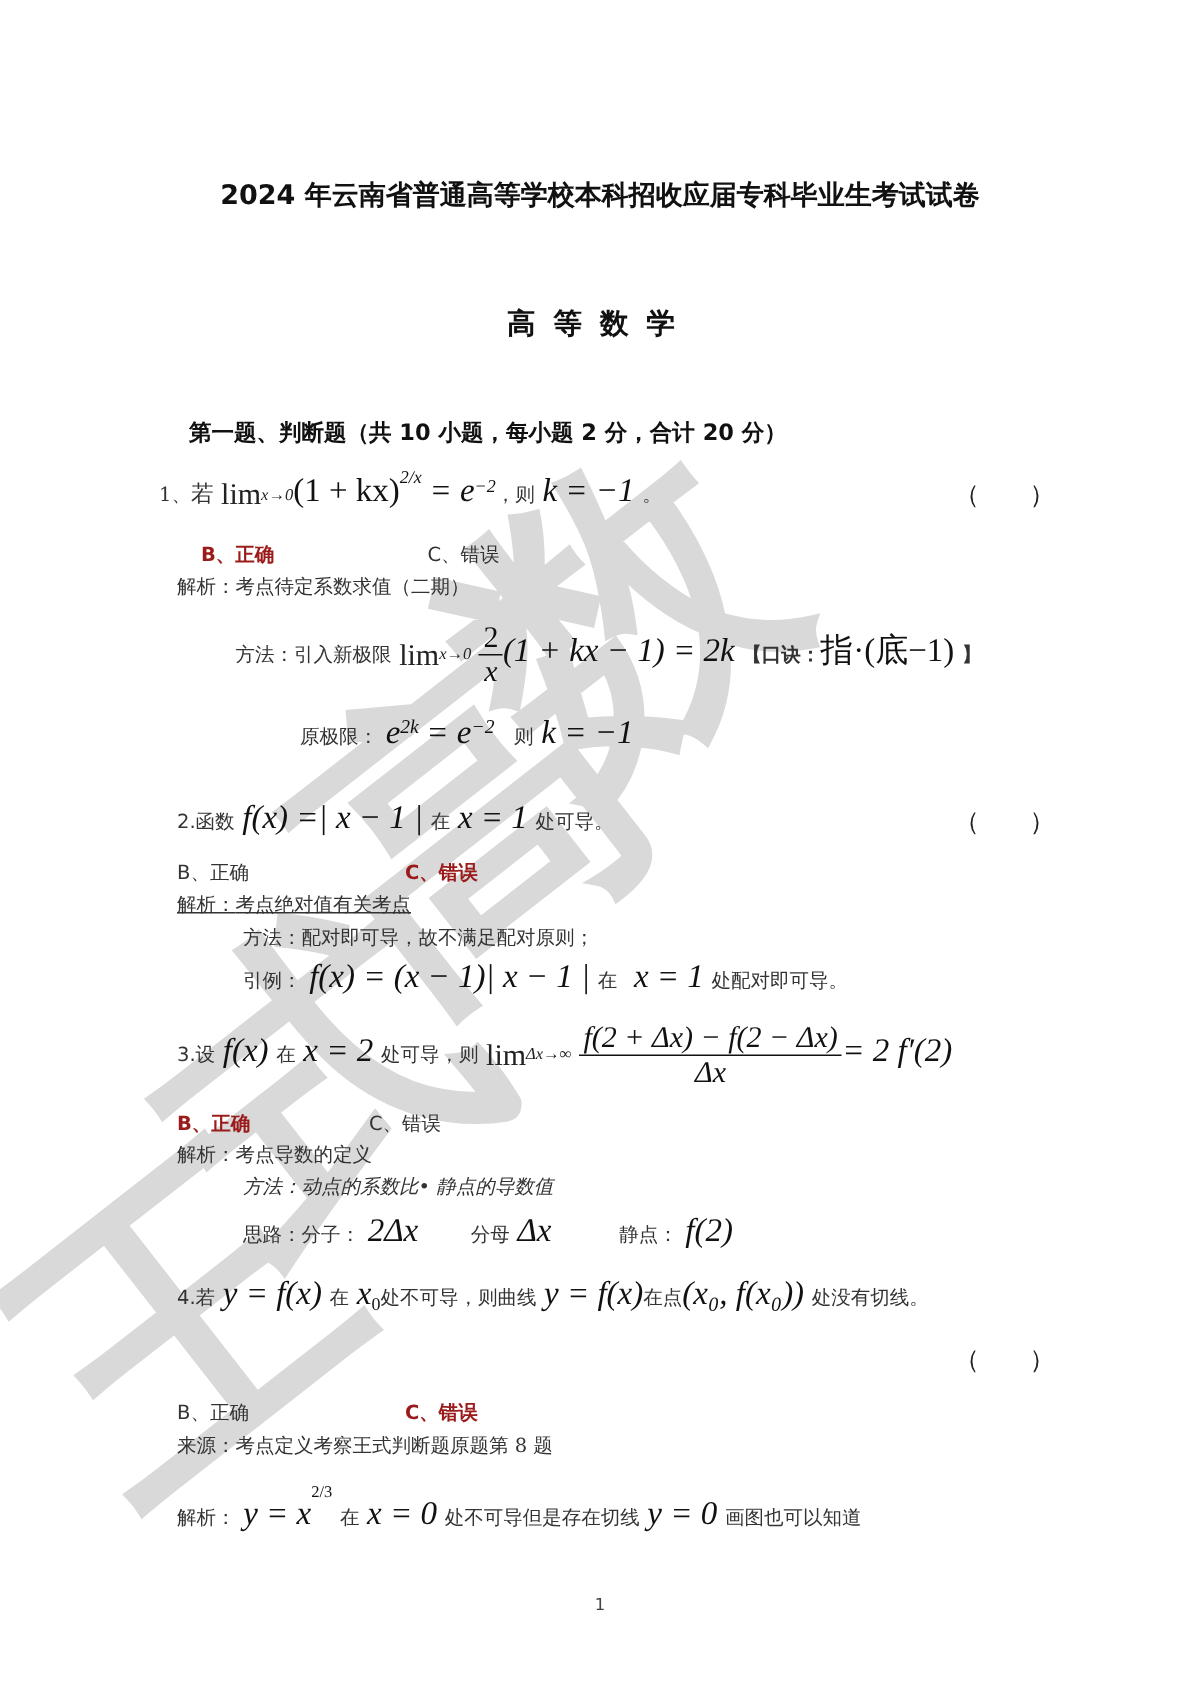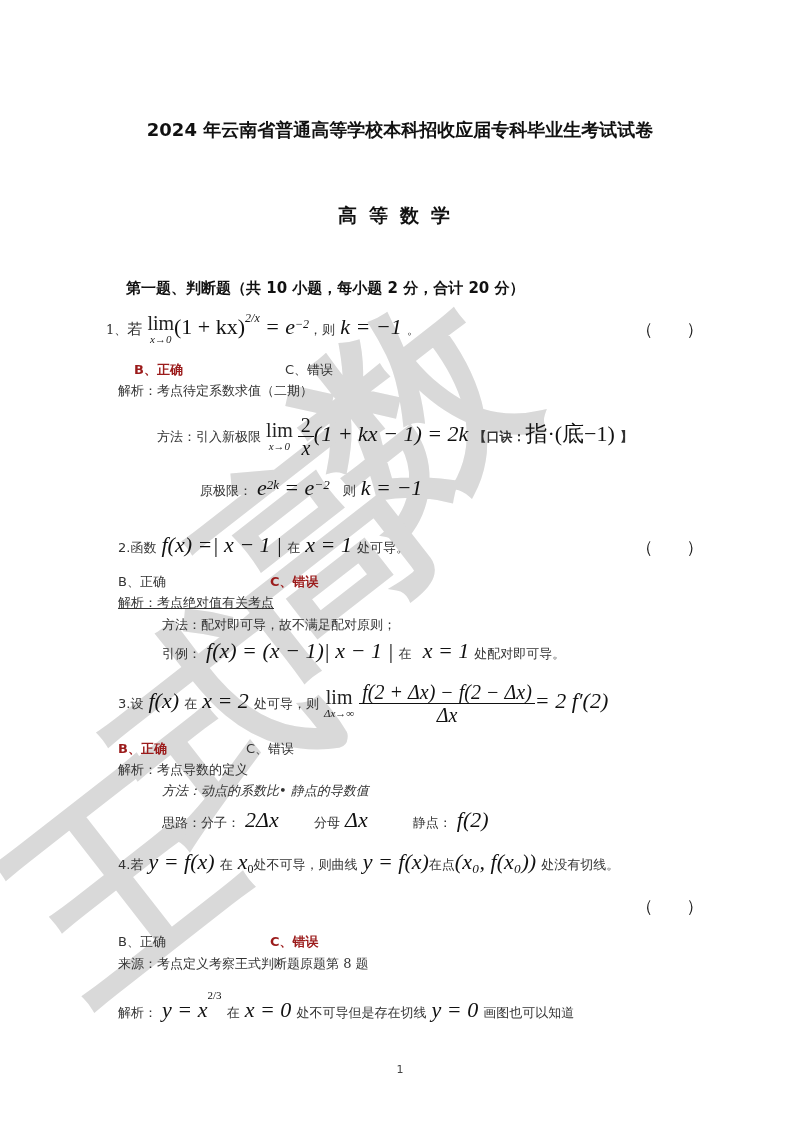--- a/index.html
+++ b/index.html
@@ -12,21 +12,21 @@
   .txt { font-size:13px; color:#333; }
   .cn { font-size:13px; color:#333; }
   .m { font-family:"Liberation Serif","DejaVu Serif",serif; font-style:italic; font-size:22px; color:#111; }
   .mr { font-family:"Liberation Serif","DejaVu Serif",serif; font-style:normal; font-size:22px; color:#111; }
   .ans-correct { font-family:"DejaVu Sans","Liberation Sans",sans-serif; font-weight:bold; font-size:13px; color:#9b1b1b; }
   .ans-plain { font-family:"DejaVu Sans","Liberation Sans",sans-serif; font-size:13px; color:#333; }
   .paren { font-family:"DejaVu Serif",serif; font-size:17px; color:#222; letter-spacing:14px; }
   .frac { display:inline-flex; flex-direction:column; align-items:center; vertical-align:middle; }
   .frac .num { border-bottom:1px solid #111; padding:0 3px; line-height:1.1; }
   .frac .den { line-height:1.1; }
-  .lim { display:inline-flex; flex-direction:column; align-items:center; vertical-align:middle; }
+  .lim { display:inline-flex; flex-direction:row; align-items:center; vertical-align:middle; }
   .lim .l1 { font-family:"Liberation Serif",serif; font-size:20px; line-height:1; }
   .lim .l2 { font-family:"Liberation Serif",serif; font-style:italic; font-size:11px; line-height:1.1; }
   sup { font-size:60%; }
   sub { font-size:60%; }
   .watermark { position:absolute; left:190px; top:280px; width:560px; height:720px; pointer-events:none; }
   .wm-char { position:absolute; font-family:"DejaVu Serif",serif; font-size:210px; color:#d9d9d9; transform:rotate(-38deg); font-weight:bold; }
   .pagenum { font-family:"DejaVu Sans",sans-serif; font-size:11px; color:#444; }
 </style>
 </head>
 <body>

